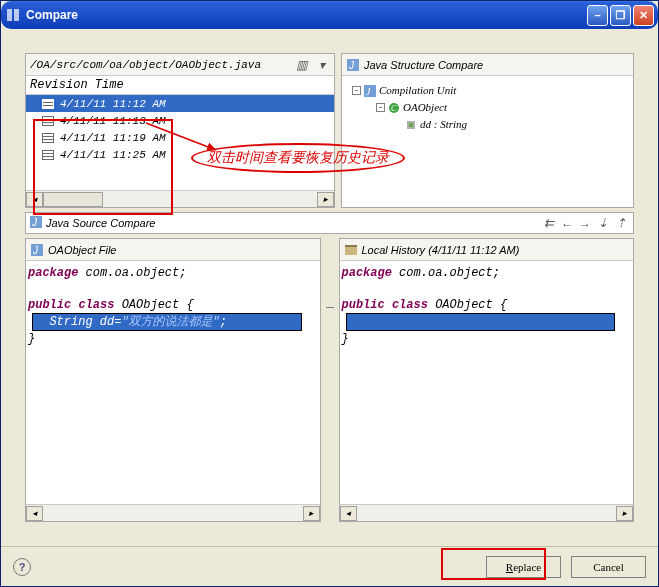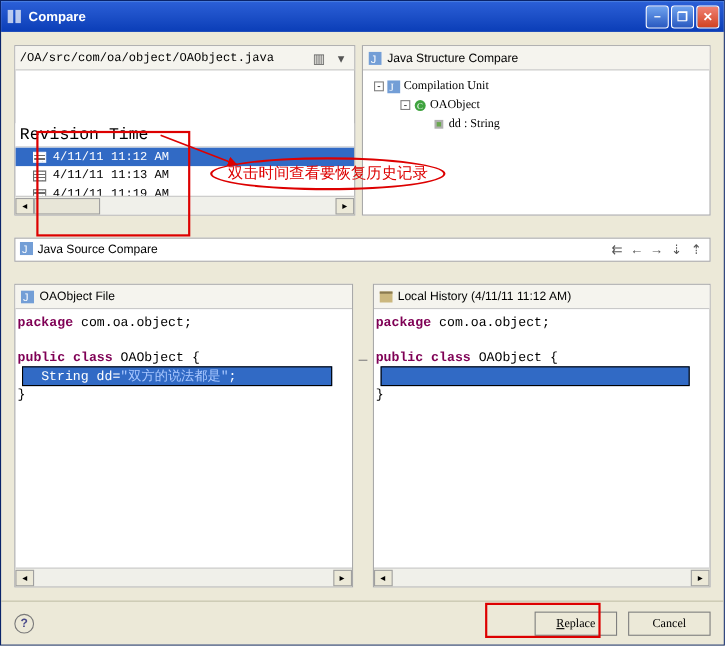--- a/index.html
+++ b/index.html
@@ -1,33 +1,33 @@
 <!DOCTYPE html>
 <html><head>
 <meta charset="utf-8">
 <style>
   * { box-sizing: border-box; margin: 0; padding: 0; }
   body { font-family: Tahoma, Arial, sans-serif; font-size: 11px; background: #ece9d8; }
   .window { width: 659px; height: 587px; border: 1px solid #0a246a; background: #ece9d8; position: relative; display: flex; flex-direction: column; }
-  .titlebar { height: 28px; background: linear-gradient(to bottom, #3b78e7 0%, #2a5ed6 5%, #1c4fc7 50%, #0a3db7 100%); display: flex; align-items: center; padding: 0 4px; color: #fff; font-size: 12px; font-weight: bold; }
+  .titlebar { height: 28px; background: linear-gradient(to bottom, #3b78e7 0%, #2a5ed6 5%, #1c4fc7 50%, #0a3db7 100%); display: flex; align-items: center; padding: 0 4px; color: #fff; font-size: 12px; font-weight: bold; border-radius: 10px; }
   .titlebar .tb-icon { width: 16px; height: 16px; margin-right: 5px; display:inline-flex; align-items:center; justify-content:center; }
   .titlebar .tb-title { flex: 1; }
   .winbtns { display: flex; gap: 2px; }
   .winbtn { width: 21px; height: 21px; border: 1px solid #fff; border-radius: 3px; background: linear-gradient(to bottom,#6fa3ef,#2959c0); display:flex; align-items:center; justify-content:center; color:#fff; font-size:11px; font-weight:bold;}
   .winbtn.close { background: linear-gradient(to bottom,#f08274,#d14220); }
-  .content { flex:1; padding:12px; display:flex; flex-direction:column; gap:20px; position:relative; }
+  .content { flex:1; padding:24px; display:flex; flex-direction:column; gap:4px; position:relative;font-style:italic; }
   .row-top { display:flex; gap:6px; height:155px; }
   .panel { border:1px solid #a9a9a9; background:#fff; display:flex; flex-direction:column; position:relative; }
   .panel-left { width:310px; }
   .panel-right { flex:1; }
   .panel-hdr { height:22px; background:#f5f4ee; border-bottom:1px solid #c9c9c9; display:flex; align-items:center; padding:0 4px; font-size:11px; gap:4px;}
   .panel-hdr .ico { width:14px; height:14px; display:inline-flex; align-items:center; justify-content:center;}
   .panel-hdr .spacer{flex:1}
   .tbicon { width:16px; height:16px; display:inline-flex; align-items:center; justify-content:center; font-size:12px; color:#555;}
-  .revision-hdr { padding:2px 4px; font-size:15px; border-bottom:1px solid #ccc; background:#fff; font-family: "Courier New", monospace; margin-top: 48px;}
+  .revision-hdr { padding:2px 4px; font-size:12px; border-bottom:1px solid #ccc; background:#fff; font-family: "Courier New", monospace;}
   .rev-list { flex:1; overflow:hidden; position:relative; }
   .rev-item { display:flex; align-items:center; gap:6px; padding:2px 16px; font-family:"Courier New",monospace; font-size:11px; color:#000; height:17px;}
   .rev-item.sel { background:#316ac5; color:#fff; }
   .rev-item .grid-ico { width:12px; height:10px; display:inline-block; border:1px solid #6b6b6b; background: repeating-linear-gradient(to bottom,#fff 0 2px,#6b6b6b 2px 3px), repeating-linear-gradient(to right,#fff 0 3px,#6b6b6b 3px 4px); }
   .rev-item.sel .grid-ico{ border-color:#fff; }
   .hscroll { height:17px; background:#f0f0ea; border-top:1px solid #c9c9c9; display:flex; align-items:center;}
   .hscroll .sbbtn{ width:17px; height:15px; border:1px solid #a0a0a0; background:#ece9d8; display:flex; align-items:center; justify-content:center; font-size:9px;}
   .hscroll .thumb{ width:60px; height:15px; border:1px solid #a0a0a0; background:#e8e6d8;}
   .hscroll .track{ flex:1; }
   .tree { padding:6px 4px; font-family: Tahoma; font-size:11px; line-height:17px; }

